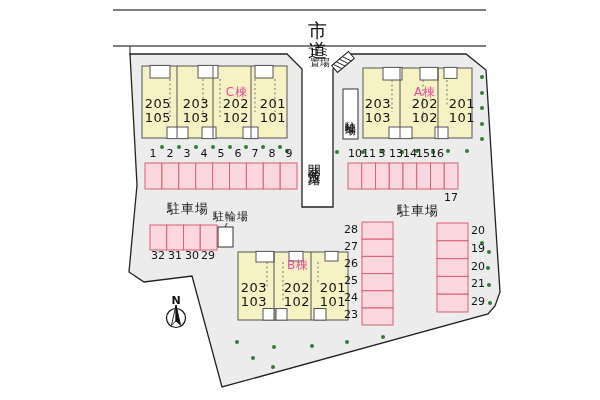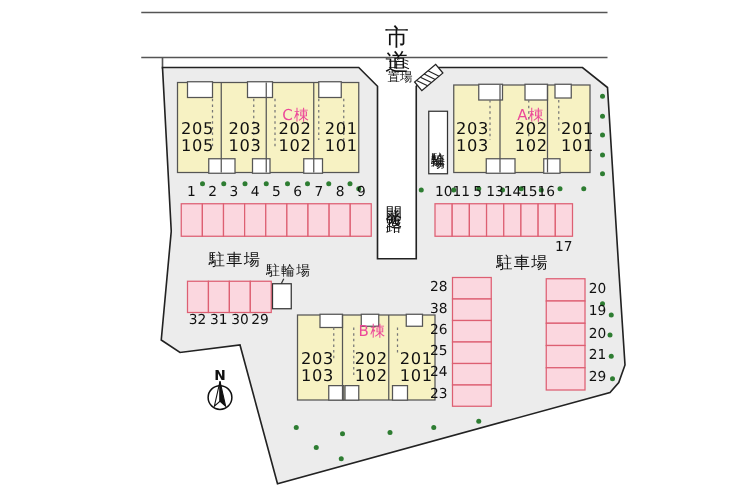--- a/index.html
+++ b/index.html
@@ -267,21 +267,21 @@
 <div class="num" style="left:346px;top:148px;width:18px;text-align:center;">10</div>
 <div class="num" style="left:360px;top:148px;width:18px;text-align:center;">11</div>
 <div class="num" style="left:373px;top:148px;width:18px;text-align:center;">5</div>
 <div class="num" style="left:387px;top:148px;width:18px;text-align:center;">13</div>
 <div class="num" style="left:401px;top:148px;width:18px;text-align:center;">14</div>
 <div class="num" style="left:414px;top:148px;width:18px;text-align:center;">15</div>
 <div class="num" style="left:428px;top:148px;width:18px;text-align:center;">16</div>
 <div class="num" style="left:442px;top:148px;width:18px;text-align:center;margin-top:44px;">17</div>
 
 <div class="num" style="left:336px;top:224px;width:22px;text-align:right;">28</div>
-<div class="num" style="left:336px;top:241px;width:22px;text-align:right;">38</div>
+<div class="num" style="left:336px;top:241px;width:22px;text-align:right;">27</div>
 <div class="num" style="left:336px;top:258px;width:22px;text-align:right;">26</div>
 <div class="num" style="left:336px;top:275px;width:22px;text-align:right;">25</div>
 <div class="num" style="left:336px;top:292px;width:22px;text-align:right;">24</div>
 <div class="num" style="left:336px;top:309px;width:22px;text-align:right;">23</div>
 
 <div class="num" style="left:471px;top:225px;width:22px;">20</div>
 <div class="num" style="left:471px;top:243px;width:22px;">19</div>
 <div class="num" style="left:471px;top:261px;width:22px;">20</div>
 <div class="num" style="left:471px;top:278px;width:22px;">21</div>
 <div class="num" style="left:471px;top:296px;width:22px;">29</div>

